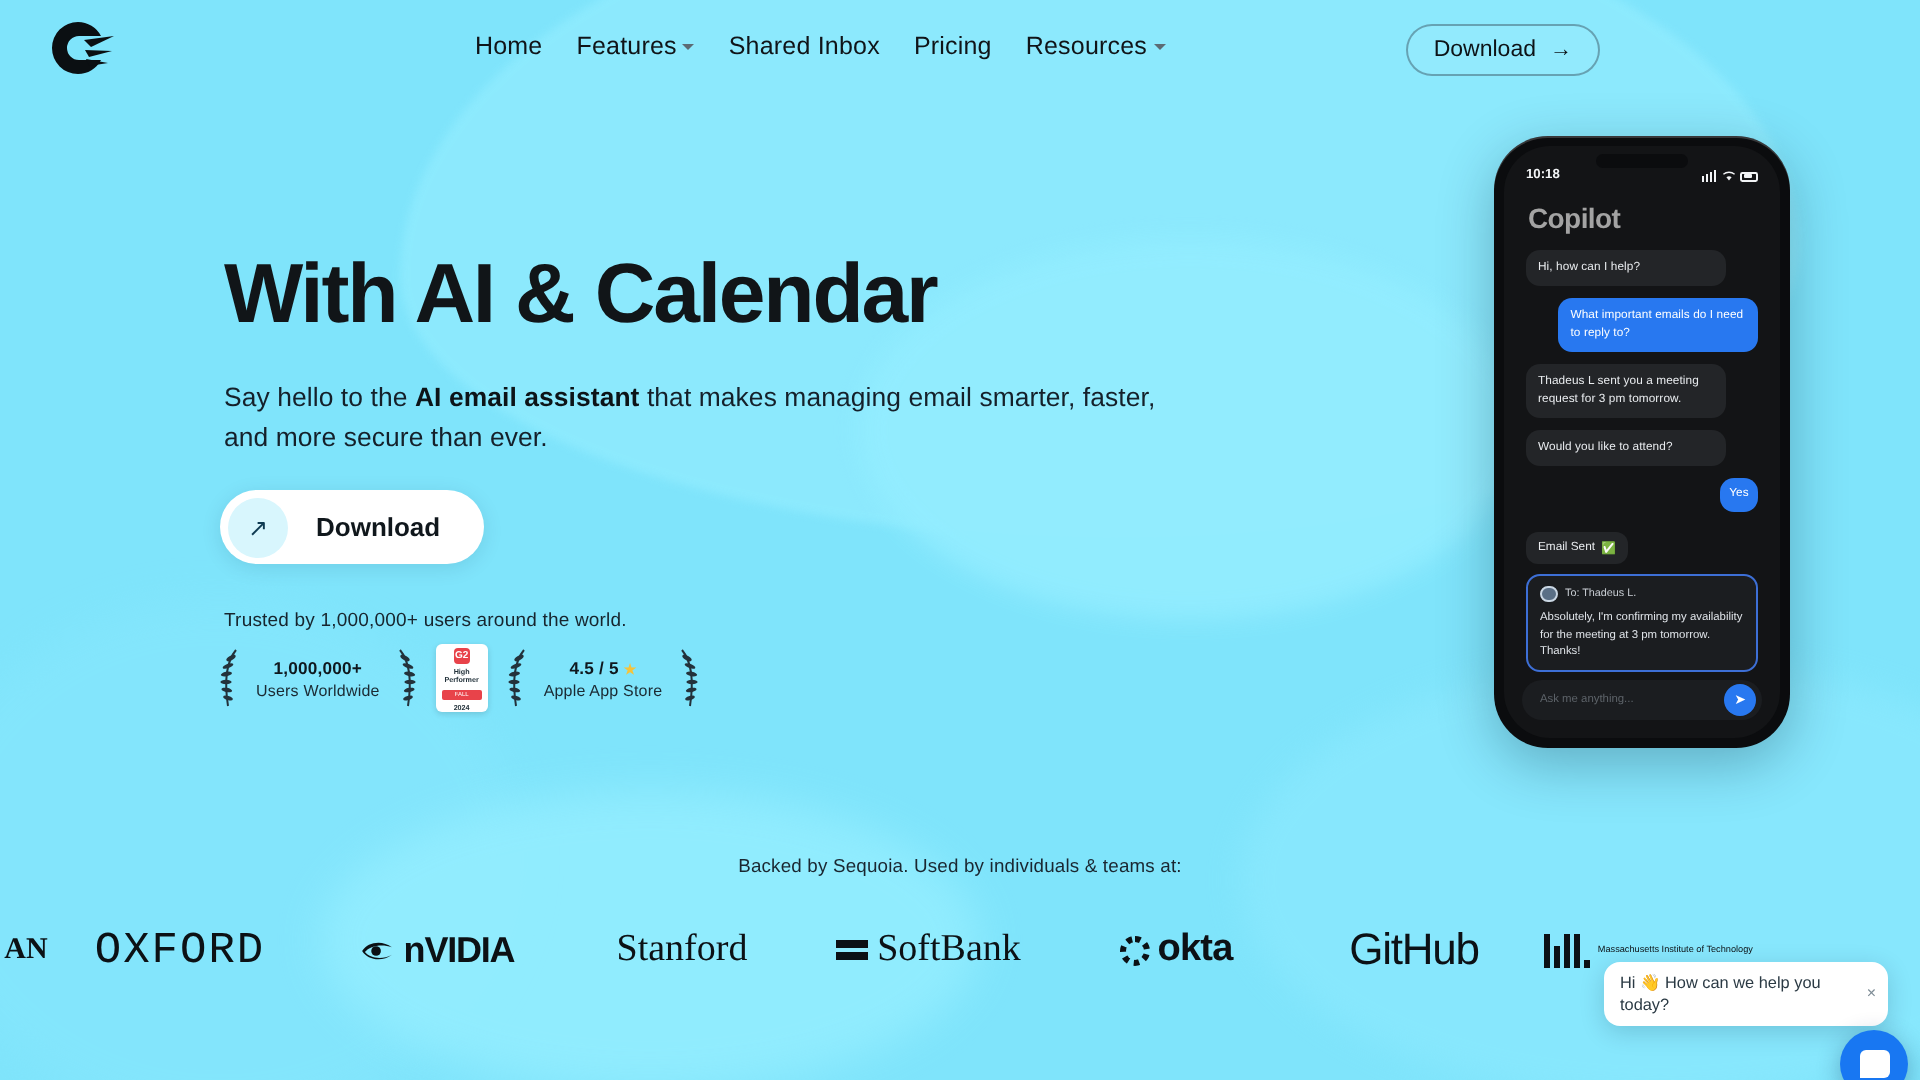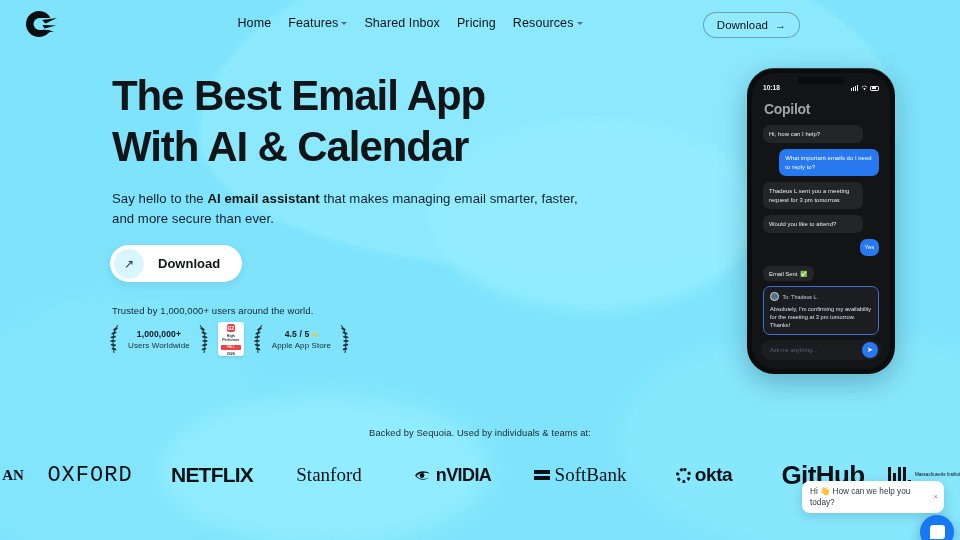--- a/index.html
+++ b/index.html
@@ -202,21 +202,21 @@
     flex:0 0 auto; display:flex; align-items:center; justify-content:center;
     color:#0c1115; white-space:nowrap;
   }
   .l-cut     { width:26px; font-size:15px; font-weight:700; font-family:"Liberation Serif", serif; overflow:hidden; }
   .l-oxford  { width:128px; font-family:Liberation Mono, monospace; font-size:22px; letter-spacing:1px; }
   .l-netflix { width:116px; font-size:21px; font-weight:700; letter-spacing:-.8px; }
   .l-nvidia  { width:128px; font-size:18px; font-weight:700; letter-spacing:-.6px; display:flex; gap:4px; align-items:center; }
   .l-stanford{ width:118px; font-family:"Liberation Serif", serif; font-size:19px; }
   .l-softbank{ width:128px; font-family:"Liberation Serif", serif; font-size:19px; display:flex; gap:5px; align-items:center; }
   .l-okta    { width:120px; font-size:19px; font-weight:700; letter-spacing:-.4px; display:flex; gap:4px; align-items:center; }
-  .l-github  { width:118px; font-size:26px; font-weight:700; letter-spacing:-.6px; }
+  .l-github  { width:118px; font-size:22px; font-weight:400; letter-spacing:-.6px; }
   .l-mit     { width:116px; display:flex; gap:4px; align-items:center; }
   .nv-eye { width:19px; height:13px; }
   .mit-bars { display:flex; gap:1.6px; align-items:flex-end; height:17px; }
   .mit-bars i { display:block; width:3.4px; background:#0c1115; }
   .mit-sub { font-size:4.6px; line-height:5.6px; color:#0c1115; }
   .okta-mark { width:15px; height:15px; border-radius:50%; border:3px dotted #0c1115; }
   .sb-eq { display:flex; flex-direction:column; gap:2.6px; }
   .sb-eq i { display:block; width:16px; height:3.4px; background:#0c1115; }
 
   
@@ -279,21 +279,21 @@
   </div>
 
   <div class="nav-dl">
     <span>Download</span>
     <span class="arr">→</span>
   </div>
 </div>
 
 <div class="hero">
   <h1 class="headline">
-    <span>The Best Email App</span><br>
+    <br>
     <span>With AI &amp; Calendar</span>
   </h1>
   <div class="sub">
     <span>Say hello to the </span><b>AI email assistant</b><span> that makes managing email smarter, faster, and more secure than ever.</span>
   </div>
 </div>
 
 <div class="cta">
   <span class="cta-circle">↗</span>
   <span class="cta-label">Download</span>
@@ -425,29 +425,28 @@
       <span class="send">➤</span>
     </div>
   </div>
 </div>
 
 <div class="backed">Backed by Sequoia. Used by individuals &amp; teams at:</div>
 
 <div class="logos">
   <div class="logo l-cut">AN</div>
   <div class="logo l-oxford">OXFORD</div>
-  <div class="logo l-netflix">NETFLIX</div>
-  <div class="logo l-stanford">Stanford</div>
   <div class="logo l-nvidia">
     <svg class="nv-eye" viewBox="0 0 20 14">
       <path d="M2 7 C5 2 13 1 18 5 C13 3 6 4 3.5 7.6 C6 11 13 12 18 9 C13 13 5 12 2 7 Z" fill="#0c1115"></path>
       <circle cx="9.5" cy="7" r="2.6" fill="#0c1115"></circle>
     </svg>
     <span>nVIDIA</span>
   </div>
+  <div class="logo l-stanford">Stanford</div>
   <div class="logo l-softbank">
     <span class="sb-eq">
         <i></i>
         <i></i>
       </span>
     <span>SoftBank</span>
   </div>
   <div class="logo l-okta">
     <span class="okta-mark"></span>
     <span>okta</span>

